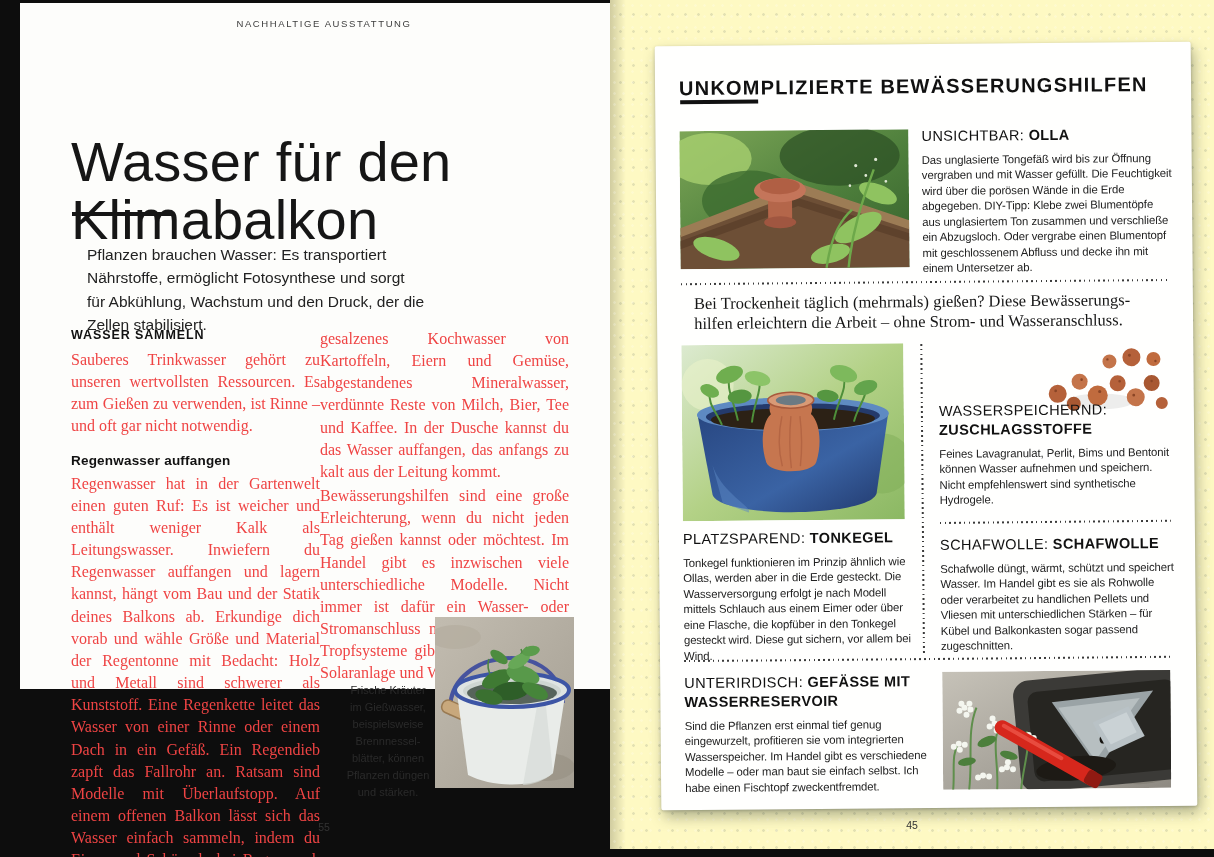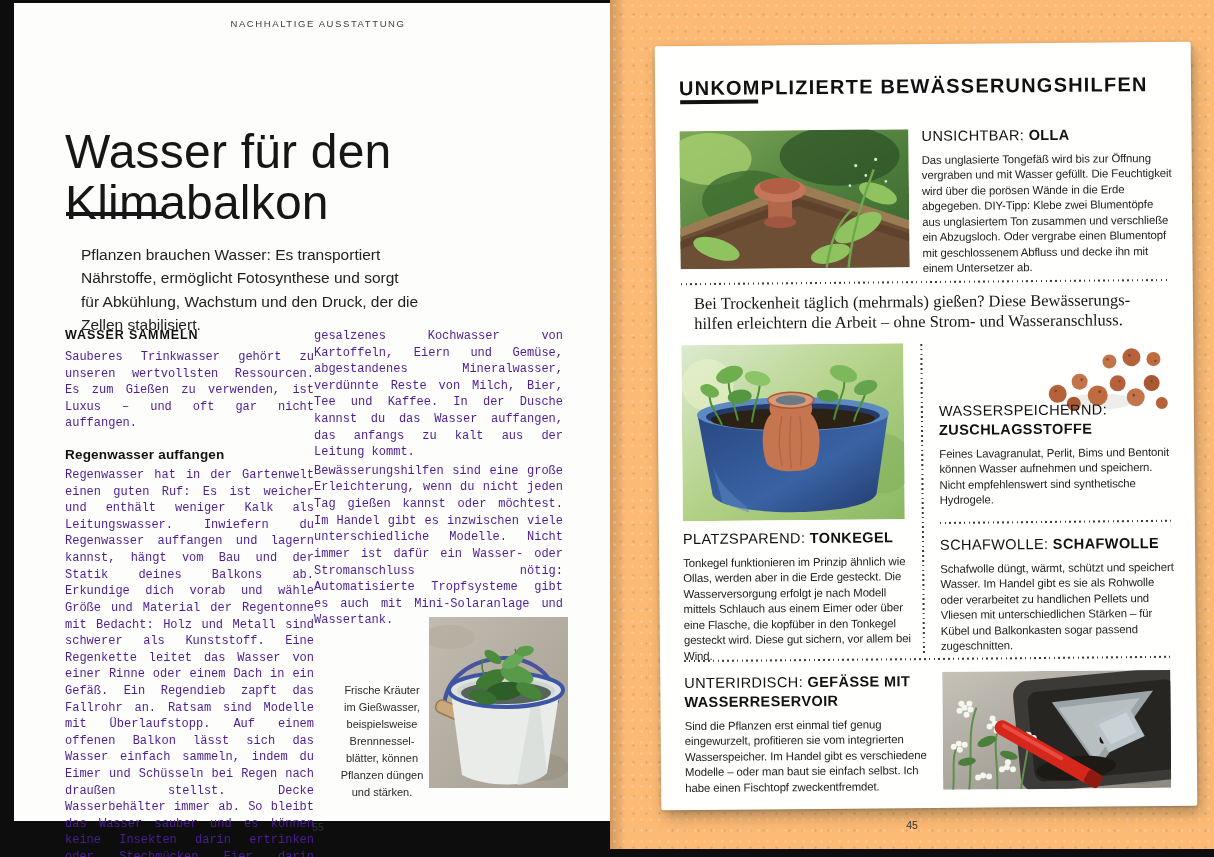--- a/index.html
+++ b/index.html
@@ -1,42 +1,42 @@
 <!DOCTYPE html>
 <html><head>
 <meta charset="utf-8">
 <style>
   html,body{margin:0;padding:0;background:#0d0d0d;}
   .book{position:relative;width:1214px;height:857px;background:#0d0d0d;overflow:hidden;
         font-family:"Liberation Sans",sans-serif;color:#1a1a1a;}
 
   
-  .page-left{position:absolute;left:14px;top:3px;width:608px;height:818px;background:#fdfdfb;}
+  .page-left{position:absolute;left:20px;top:3px;width:608px;height:686px;background:#fdfdfb;}
   .page-left::after{content:"";position:absolute;right:-0.5px;top:0;bottom:0;width:10px;
         background:linear-gradient(90deg,transparent,rgba(0,0,0,.10));}
   .running-head{position:absolute;left:0;top:15px;width:608px;text-align:center;
         font-size:9.5px;letter-spacing:1.6px;color:#3c3c3c;}
-  .lp-title{position:absolute;left:51px;top:92px;width:420px;font-size:48px;line-height:1.05;
+  .lp-title{position:absolute;left:51px;top:92px;width:420px;font-size:56px;line-height:1.05;
         font-weight:400;letter-spacing:.2px;color:#161616;white-space:pre-line;}
   .lp-rule{position:absolute;left:52px;top:209px;width:100px;height:4px;background:#161616;}
   .lp-intro{position:absolute;left:51px;top:224px;width:340px;font-size:15.5px;line-height:1.52;
         color:#222;margin-left:16px;}
   .lp-cols{position:absolute;left:51px;top:325px;width:506px;display:flex;}
   .lp-col{width:249px;}
   .h-small{font-size:12.5px;font-weight:700;letter-spacing:.9px;color:#111;margin:0 0 7px 0;}
   .h-sub{font-size:13.5px;font-weight:700;color:#111;margin:15px 0 5px 0;letter-spacing:.2px;}
-  .serif-body{font-family:Liberation Mono, monospace;font-size:12px;line-height:1.385;
-        text-align:justify;color:#4c1d95;margin:0 0 2px 0;}
+  .serif-body{font-family:Liberation Serif, serif;font-size:16px;line-height:1.385;
+        text-align:justify;color:#ef4444;margin:0 0 2px 0;}
   .lp-caption{position:absolute;left:326px;top:679px;width:84px;text-align:center;
         font-size:11px;line-height:1.55;color:#2a2a2a;white-space:pre-line;}
   .folio{position:absolute;font-size:10.5px;color:#333;}
   .folio-left{left:0;top:818px;width:608px;text-align:center;}
 
   
-  .page-right{position:absolute;left:610px;top:0;width:604px;height:849px;background:#fdba74;}
+  .page-right{position:absolute;left:610px;top:0;width:604px;height:849px;background:#fef9c3;}
   .page-right::before{content:"";position:absolute;left:0;top:0;bottom:0;width:16px;
         background:linear-gradient(90deg,rgba(0,0,0,.18),transparent);}
   .page-right::after{content:"";position:absolute;inset:0;pointer-events:none;
         background-image:radial-gradient(rgba(255,255,255,.20) 1px,transparent 1.4px),
                          radial-gradient(rgba(86,100,92,.16) 1px,transparent 1.4px);
         background-size:9px 11px,13px 17px;background-position:0 0,4px 6px;}
   .card{position:absolute;left:48px;top:44px;width:536px;height:764px;background:#fffffe;
         transform:rotate(-0.5deg);border-radius:2px;z-index:2;
         box-shadow:3px 7px 14px rgba(35,45,40,.35),0 1px 3px rgba(35,45,40,.25);}
   .card-title{position:absolute;left:24px;top:14px;width:500px;font-size:20px;font-weight:700;
@@ -62,21 +62,21 @@
   <div class="page-left">
     <div class="running-head">NACHHALTIGE AUSSTATTUNG</div>
     <h1 class="lp-title">Wasser für den
 Klimabalkon</h1>
     <div class="lp-rule"></div>
     <p class="lp-intro">Pflanzen brauchen Wasser: Es transportiert Nährstoffe, ermöglicht Fotosynthese und sorgt für Abkühlung, Wachstum und den Druck, der die Zellen stabilisiert.</p>
 
     <div class="lp-cols">
       <div class="lp-col">
         <h4 class="h-small">WASSER SAMMELN</h4>
-        <p class="serif-body">Sauberes Trinkwasser gehört zu unseren wertvollsten Ressourcen. Es zum Gießen zu verwenden, ist Luxus – und oft gar nicht auffangen.</p>
+        <p class="serif-body">Sauberes Trinkwasser gehört zu unseren wertvollsten Ressourcen. Es zum Gießen zu verwenden, ist Rinne – und oft gar nicht notwendig.</p>
         <h5 class="h-sub">Regenwasser auffangen</h5>
         <p class="serif-body">Regenwasser hat in der Gartenwelt einen guten Ruf: Es ist weicher und enthält weniger Kalk als Leitungswasser. Inwiefern du Regenwasser auffangen und lagern kannst, hängt vom Bau und der Statik deines Balkons ab. Erkundige dich vorab und wähle Größe und Material der Regentonne mit Bedacht: Holz und Metall sind schwerer als Kunststoff. Eine Regenkette leitet das Wasser von einer Rinne oder einem Dach in ein Gefäß. Ein Regendieb zapft das Fallrohr an. Ratsam sind Modelle mit Überlaufstopp. Auf einem offenen Balkon lässt sich das Wasser einfach sammeln, indem du Eimer und Schüsseln bei Regen nach draußen stellst. Decke Wasserbehälter immer ab. So bleibt das Wasser sauber und es können keine Insekten darin ertrinken oder Stechmücken Eier darin ablegen.</p>
         <h5 class="h-sub">Wasser aus dem Haushalt</h5>
       </div>
       <div class="lp-col">
         <p class="serif-body">gesalzenes Kochwasser von Kartoffeln, Eiern und Gemüse, abgestandenes Mineralwasser, verdünnte Reste von Milch, Bier, Tee und Kaffee. In der Dusche kannst du das Wasser auffangen, das anfangs zu kalt aus der Leitung kommt.</p>
         <p class="serif-body">Bewässerungshilfen sind eine große Erleichterung, wenn du nicht jeden Tag gießen kannst oder möchtest. Im Handel gibt es inzwischen viele unterschiedliche Modelle. Nicht immer ist dafür ein Wasser- oder Stromanschluss nötig: Automatisierte Tropfsysteme gibt es auch mit Mini-Solaranlage und Wassertank.</p>
       </div>
     </div>
 

